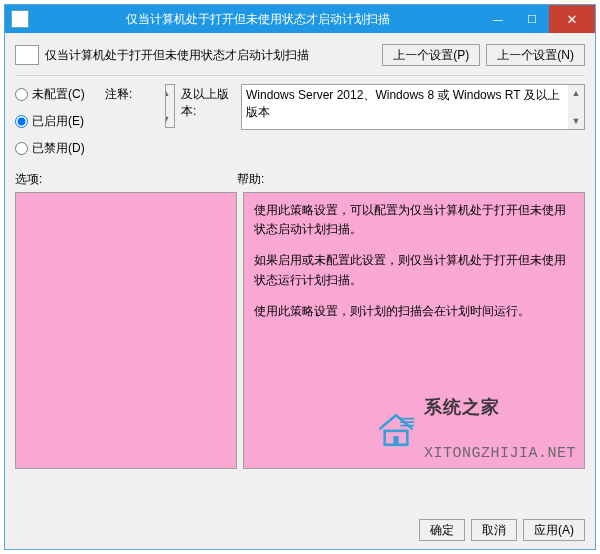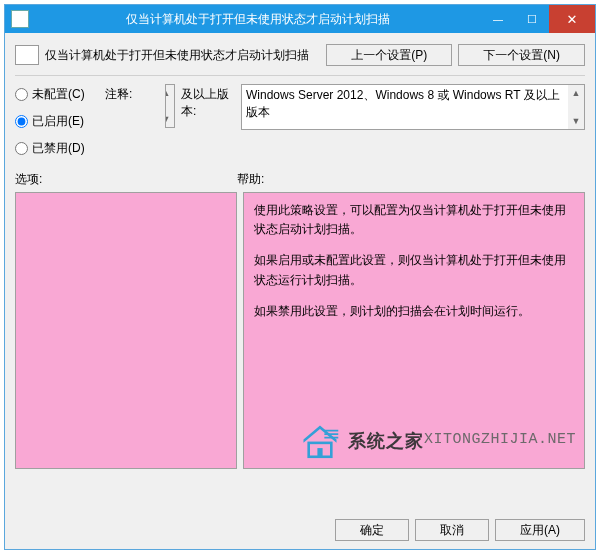--- a/index.html
+++ b/index.html
@@ -10,21 +10,21 @@
 .titlebar .title { flex: 1; text-align: center; }
 .win-btns { display: flex; height: 100%; }
 .win-btn { width: 34px; display: flex; align-items: center; justify-content: center; font-size: 13px; color: #fff; cursor: default; }
 .win-btn.min::before { content: "—"; font-size: 10px; }
 .win-btn.max { font-size: 11px; }
 .win-btn.close { background: #c84031; width: 46px; }
 .body { flex: 1; background: #f0f0f0; padding: 6px 10px 8px 10px; display: flex; flex-direction: column; font-size: 12px; color: #000; }
 .toprow { display: flex; align-items: center; height: 32px; }
 .toprow .tcap-icon { width: 24px; height: 20px; border: 1px solid #999; background: #fff; margin-right: 6px; display: inline-block; }
 .toprow .policy-title { flex: 1; font-size: 12px; }
-.btn { height: 22px; padding: 0 24px; background: #f0f0f0; border: 1px solid #a0a0a0; font-size: 12px; cursor: default; display: inline-flex; align-items: center; }
+.btn { height: 22px; padding: 0 10px; background: #f0f0f0; border: 1px solid #a0a0a0; font-size: 12px; cursor: default; display: inline-flex; align-items: center; }
 .toprow .btn { margin-left: 6px; }
 .sep { height: 1px; background: #d0d0d0; margin: 4px 0 8px 0; }
 .config-row { display: flex; }
 .radios { width: 90px; display: flex; flex-direction: column; gap: 10px; padding-top: 2px; }
 .radio { display: flex; align-items: center; gap: 4px; }
 .radio input { width: 13px; height: 13px; }
 .config-right { flex: 1; display: flex; flex-direction: row; gap: 6px; }
 .lbl-row { display: flex; align-items: flex-start; }
 .lbl-row .lbl { width: 60px; padding-top: 2px; }
 .txtbox { flex: 1; border: 1px solid #a0a0a0; background: #fff; height: 44px; padding: 2px 4px; font-size: 12px; overflow: auto; position: relative; }
@@ -34,21 +34,21 @@
 .platform-box .txt { padding-right: 18px; }
 .mid-labels { display: flex; margin-top: 14px; }
 .mid-labels .opt-lbl { width: 222px; }
 .panes { display: flex; flex: 1; gap: 6px; margin-top: 4px; min-height: 0; }
 .pane { border: 1px solid #a0a0a0; background: #f9a8d4; position: relative; }
 .pane.left { width: 222px; }
 .pane.right { flex: 1; padding: 8px 10px; font-size: 12px; line-height: 1.6; }
 .pane.right p { margin-bottom: 12px; }
 .watermark { position: absolute; right: 8px; bottom: 6px; display: flex; align-items: center; gap: 6px; opacity: 0.95; pointer-events: none; }
 .watermark svg { width: 44px; height: 40px; }
-.watermark .wm-txt { display: flex; flex-direction: row; line-height: 1.1; }
+.watermark .wm-txt { display: flex; flex-direction: column; line-height: 1.1; gap: 28px; }
 .watermark .wm-cn { font-size: 18px; font-weight: bold; color: #333; letter-spacing: 1px; }
 .watermark .wm-en { font-size: 15px; color: #666; letter-spacing: 0.5px; font-family: Liberation Mono, monospace; }
 .footer { display: flex; justify-content: flex-end; gap: 6px; padding-top: 8px; margin-top: 42px; }
 </style>
 </head>
 <body>
 
 <div class="window">
   <div class="titlebar">
     <span class="icon"></span>
@@ -58,21 +58,21 @@
       <div class="win-btn max">☐</div>
       <div class="win-btn close">✕</div>
     </div>
   </div>
 
   <div class="body">
     <div class="toprow">
       <span class="tcap-icon"></span>
       <span class="policy-title">仅当计算机处于打开但未使用状态才启动计划扫描</span>
       <button class="btn">上一个设置(P)</button>
-      <button class="btn">下一个设置(N)</button>
+      <button class="btn">上一个设置(N)</button>
     </div>
     <div class="sep"></div>
 
     <div class="config-row">
       <div class="radios">
         <label class="radio">
           <input type="radio" name="cfg" style="">
           <span>未配置(C)</span>
         </label>
         <label class="radio">
@@ -112,21 +112,21 @@
     <div class="mid-labels">
       <span class="opt-lbl">选项:</span>
       <span>帮助:</span>
     </div>
 
     <div class="panes">
       <div class="pane left"></div>
       <div class="pane right">
         <p>使用此策略设置，可以配置为仅当计算机处于打开但未使用状态启动计划扫描。</p>
         <p>如果启用或未配置此设置，则仅当计算机处于打开但未使用状态运行计划扫描。</p>
-        <p>如果禁用此设置，则计划的扫描会在计划时间运行。</p>
+        <p>使用此策略设置，则计划的扫描会在计划时间运行。</p>
         <div class="watermark">
           <svg viewBox="0 0 50 46">
             <path d="M6 24 L25 8 L44 24 L44 20 L25 4 L6 20 Z" fill="#2aa0d8"></path>
             <rect x="12" y="24" width="26" height="16" fill="none" stroke="#2aa0d8" stroke-width="3"></rect>
             <rect x="22" y="30" width="6" height="10" fill="#2aa0d8"></rect>
             <path d="M30 10 L46 10 M30 14 L46 14 M30 18 L46 18" stroke="#2aa0d8" stroke-width="2"></path>
           </svg>
           <div class="wm-txt">
             <span class="wm-cn">系统之家</span>
             <span class="wm-en">XITONGZHIJIA.NET</span>

